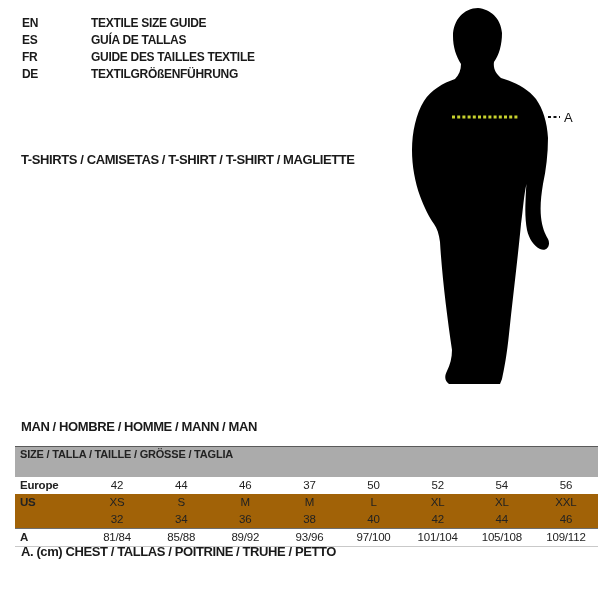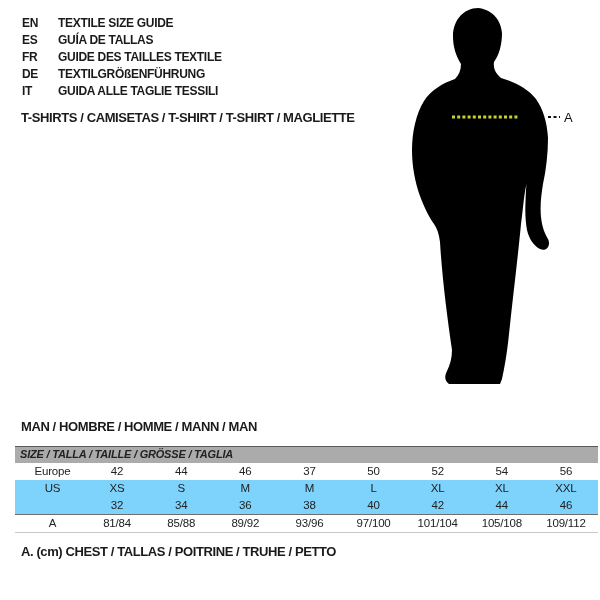--- a/index.html
+++ b/index.html
@@ -2,37 +2,37 @@
 <html><head>
 <meta charset="utf-8">
 <style>
   html,body{margin:0;padding:0;background:#fff;}
   .canvas{
     position:relative;width:600px;height:600px;background:#ffffff;overflow:hidden;
     font-family:"Liberation Sans",sans-serif;color:#1a1a1a;
   }
   
   .lang-list{position:absolute;left:22px;top:15px;}
-  .lang-row{display:flex;height:17px;line-height:17px;font-size:12px;font-weight:700;letter-spacing:-0.3px;}
+  .lang-row{display:flex;height:17px;line-height:17px;font-size:12px;font-weight:700;letter-spacing:-0.3px;gap:33px;}
   .lang-code{width:36px;flex:0 0 36px;}
   
   .cat-block{position:absolute;left:21px;top:108px;}
-  .cat-line{height:20px;line-height:20px;font-size:13px;font-weight:700;letter-spacing:-0.4px;white-space:nowrap;}
+  .cat-line{height:20px;line-height:20px;font-size:13px;font-weight:700;letter-spacing:-0.4px;white-space:nowrap;margin-top:42px;}
   
   .figure-wrap{position:absolute;left:390px;top:0px;width:210px;height:395px;}
   
   .section-title{position:absolute;left:21px;top:419px;font-size:13px;font-weight:700;letter-spacing:-0.4px;}
   
   .size-table{position:absolute;left:15px;top:446px;width:583px;border-top:1px solid #5a5a5a;border-bottom:1px solid #c9c9c9;}
-  .t-header{height:16px;line-height:14px;background:#ababab;font-size:11px;font-weight:600;letter-spacing:-0.2px;color:#222;padding-left:5px;font-style:italic;}
+  .t-header{height:30px;line-height:14px;background:#ababab;font-size:11px;font-weight:600;letter-spacing:-0.2px;color:#222;padding-left:5px;}
   .t-row{display:grid;grid-template-columns:70px repeat(8,1fr);height:17px;line-height:17px;font-size:11.5px;letter-spacing:-0.2px;color:#222;}
-  .t-row .lbl{padding-left:5px;text-align:center;}
+  .t-row .lbl{padding-left:5px;text-align:left;font-weight:bold;}
   .t-row .val{text-align:center;}
   .row-white{background:#ffffff;}
-  .row-alt{background:#7dd3fc;}
+  .row-alt{background:#a16207;}
   .row-a{border-top:1px solid #6e6e6e;background:#ffffff;}
   
   .footnote{position:absolute;left:21px;top:544px;font-size:13px;font-weight:700;letter-spacing:-0.4px;}
 </style>
 </head>
 <body>
 
 <div class="canvas">
 
   <div class="lang-list">
@@ -44,24 +44,20 @@
       <span class="lang-code">ES</span>
       <span class="lang-label">GUÍA DE TALLAS</span>
     </div>
     <div class="lang-row">
       <span class="lang-code">FR</span>
       <span class="lang-label">GUIDE DES TAILLES TEXTILE</span>
     </div>
     <div class="lang-row">
       <span class="lang-code">DE</span>
       <span class="lang-label">TEXTILGRÖßENFÜHRUNG</span>
-    </div>
-    <div class="lang-row">
-      <span class="lang-code">IT</span>
-      <span class="lang-label">GUIDA ALLE TAGLIE TESSILI</span>
     </div>
   </div>
 
   <div class="cat-block">
     <div class="cat-line">T-SHIRTS / CAMISETAS / T-SHIRT / T-SHIRT / MAGLIETTE</div>
   </div>
 
   <div class="figure-wrap">
     <svg width="210" height="395" viewBox="0 0 210 395" xmlns="http://www.w3.org/2000/svg">
       <path fill="#000000" d="

